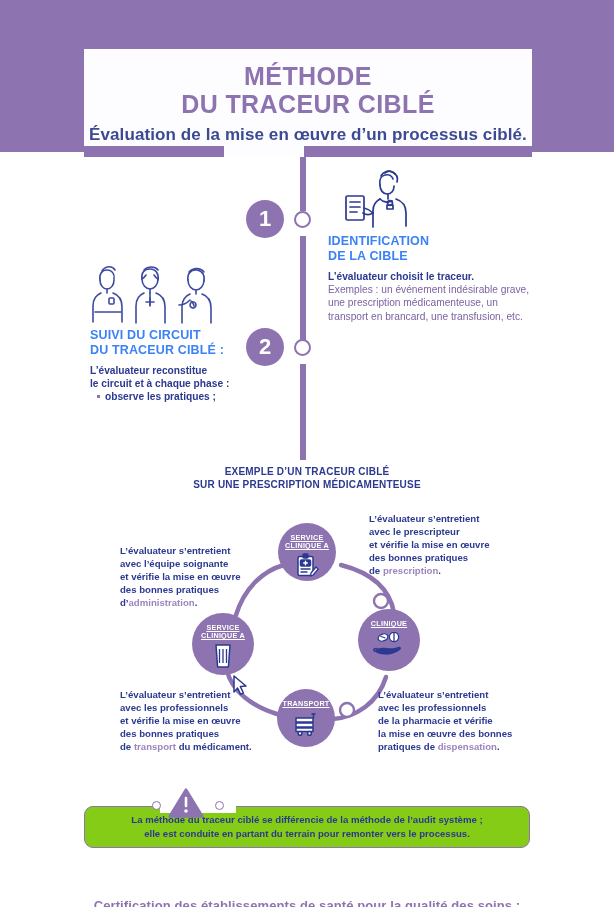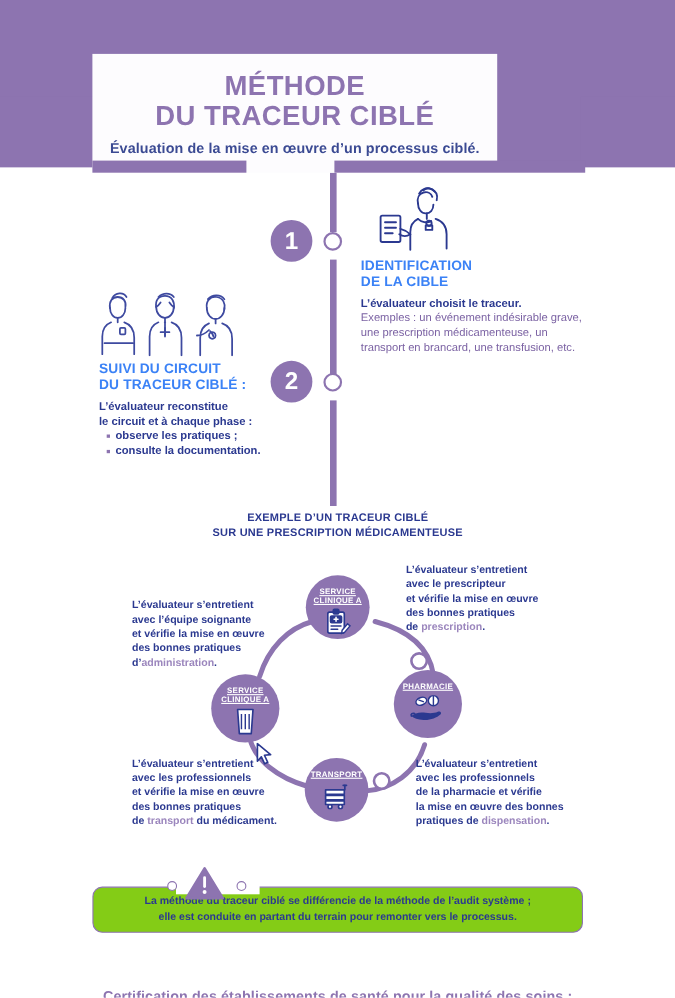--- a/index.html
+++ b/index.html
@@ -19,33 +19,33 @@
   }
   .band-left-tab{
     position:absolute;left:0;top:88px;width:86px;height:64px;background:#8d74b0;
   }
   .band-right-tab{
     position:absolute;right:0;top:88px;width:86px;height:64px;background:#8d74b0;
   }
 
   
   .title-card{
-    position:absolute;left:84px;top:49px;width:368px;height:108px;
+    position:absolute;left:84px;top:49px;width:448px;height:108px;
     background:#fdfcfe;
     display:flex;flex-direction:column;align-items:center;justify-content:center;
     z-index:5;
   }
   .title-main{
     color:#8d74b0;
     font-size:25px;font-weight:bold;line-height:1.12;
     letter-spacing:.4px;text-align:center;margin:0;
   }
   .title-sub{
     color:#3b4a93;
-    font-size:13px;font-weight:bold;text-align:center;
+    font-size:17px;font-weight:bold;text-align:center;
     margin-top:7px;letter-spacing:.1px;
   }
   
   .stub-left{
     position:absolute;left:84px;top:146px;width:140px;height:11px;background:#8d74b0;z-index:6;
   }
   .stub-right{
     position:absolute;left:304px;top:146px;width:228px;height:11px;background:#8d74b0;z-index:6;
   }
 
@@ -225,21 +225,20 @@
     <div class="step-title">
       <span>SUIVI DU CIRCUIT</span><br>
       <span>DU TRACEUR CIBLÉ :</span>
     </div>
     <p class="step-lead">
       <span>L’évaluateur reconstitue</span><br>
       <span>le circuit et à chaque phase :</span>
     </p>
     <ul class="bullets">
       <li>observe les pratiques ;</li>
-      <li>consulte la documentation.</li>
     </ul>
   </div>
 
   <div class="ex-title">
     <span>EXEMPLE D’UN TRACEUR CIBLÉ</span><br>
     <span>SUR UNE PRESCRIPTION MÉDICAMENTEUSE</span>
   </div>
 
   <div class="cycle-wrap">
     <svg class="cyc-svg" width="614" height="280" viewBox="0 0 614 280" fill="none">
@@ -267,21 +266,21 @@
           <rect x="9" y="2" width="5" height="4" rx="1" fill="#2b3990"></rect>
           <rect x="6.5" y="8" width="10" height="6" rx="1" fill="#2b3990"></rect>
           <path d="M11.5 9.2v3.6M9.7 11h3.6" stroke="#ffffff" stroke-width="1.4" stroke-linecap="round"></path>
           <path d="M7 17h9M7 20h6" stroke="#2b3990" stroke-width="1.4" stroke-linecap="round"></path>
           <path d="M17 21l5-6 2.2 2-5 6-2.6.8z" fill="#ffffff" stroke="#2b3990" stroke-width="1.3"></path>
         </svg>
       </div>
     </div>
 
     <div class="node" style="left:358px;top:104px;width:62px;height:62px;">
-      <div class="node-label">PHARMACIE</div>
+      <div class="node-label">CLINIQUE</div>
       <div class="node-icon" style="margin-top:4px;">
         <svg width="34" height="26" viewBox="0 0 34 26" fill="none">
           <ellipse cx="11" cy="5.5" rx="5" ry="3.4" fill="#ffffff" stroke="#2b3990" stroke-width="1.3" transform="rotate(-20 11 5.5)"></ellipse>
           <path d="M8.4 4.2l5 1.8" stroke="#2b3990" stroke-width="1.2"></path>
           <circle cx="22" cy="5" r="4.6" fill="#ffffff" stroke="#2b3990" stroke-width="1.3"></circle>
           <path d="M22 .6v8.8" stroke="#2b3990" stroke-width="1.3"></path>
           <path d="M2 19c3-3 8-4 13-3 4 .6 8 .4 11-1 2-1 4 1 2.4 2.6C25 20.6 19 23 13 22.6 8 22.2 4 21 2 19z" fill="#2b3990"></path>
           <path d="M2 19c-1-2 1-3 3-2.4" stroke="#2b3990" stroke-width="1.5" stroke-linecap="round"></path>
         </svg>
       </div>

